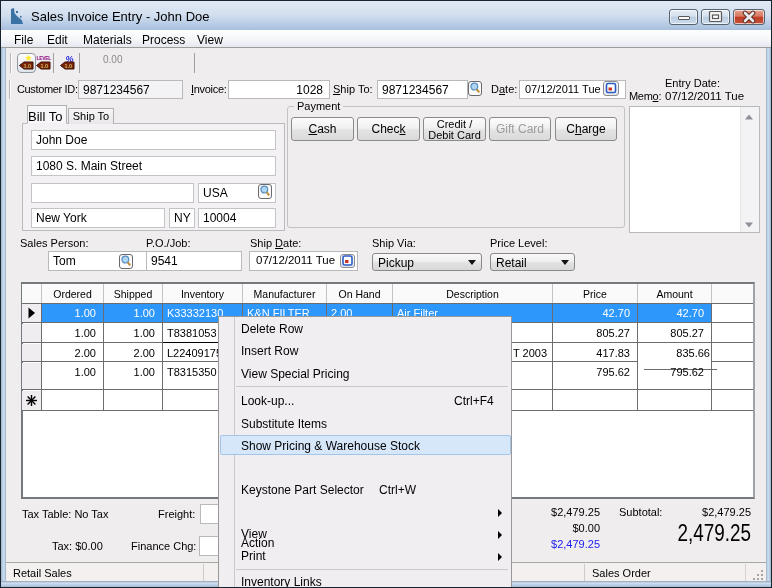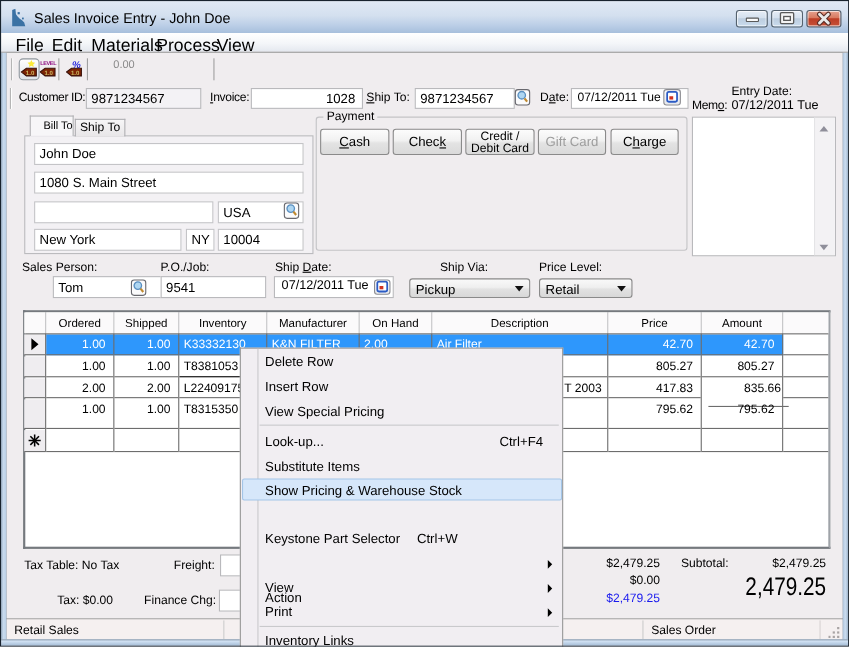--- a/index.html
+++ b/index.html
@@ -11,21 +11,21 @@
 #frameL { position:absolute; left:1px; top:48px; width:5px; height:534px; background:linear-gradient(90deg,#9db3ca,#c9dbee 45%,#bdd2e8 80%,#93a3b4); z-index:40;}
 #frameR { position:absolute; right:1px; top:48px; width:5px; height:534px; background:linear-gradient(270deg,#9db3ca,#c9dbee 45%,#bdd2e8 80%,#93a3b4); z-index:40;}
 #frameB { position:absolute; left:1px; bottom:1px; width:770px; height:6px; background:linear-gradient(#93a3b4,#cfe0f2 35%,#a4bcd6); z-index:40;}
 #titlebar { position:absolute; left:1px; top:1px; width:770px; height:29px;
   background:linear-gradient(#e0e9f5 0%, #d4e0ef 45%, #bccfe7 75%, #a7bfdc 100%); }
 #title { position:absolute; left:31px; top:9px; font-size:13px; }
 .wbtn { position:absolute; top:9px; height:16px; border:1px solid #55626f; border-radius:3px; z-index:45;
   box-shadow:inset 0 0 0 1px rgba(255,255,255,0.65);}
 #menubar { position:absolute; left:1px; top:30px; width:770px; height:18px;
   background:linear-gradient(#ffffff 0%, #f4f6f9 55%, #e4e8ef 100%); border-bottom:1px solid #9b9b9b;}
-.mitem { position:absolute; top:33px; font-size:16px; z-index:5;}
+.mitem { position:absolute; top:33px; font-size:12px; z-index:5;}
 .fld { position:absolute; background:#fff; border:1px solid #b9b9bc; font-size:12px; padding:2px 3px 0 4px; white-space:nowrap; overflow:hidden;}
 .lbl { position:absolute; font-size:11px; white-space:nowrap; }
 .btn { position:absolute; border:1px solid #8a8a8a; border-radius:3px;
   background:linear-gradient(#fcfcfc 0%, #f1f1f1 45%, #e3e3e3 55%, #dadada 100%);
   font-size:12px; text-align:center; color:#000; }
 .lens { position:absolute; width:14px; height:15px; border:1px solid #68686e; border-radius:3px;
   background:#fbfbfc; }
 .cal { position:absolute; width:16px; height:15px; border:1px solid #8b8b90; border-radius:3px;
   background:linear-gradient(#fcfcfd,#e4e7ec); }
 .combo { position:absolute; height:18px; border:1px solid #8a8a8a; border-radius:3px;
@@ -118,21 +118,21 @@
 <div class="fld" style="left:519px;top:80px;width:107px;height:19px;font-size:11px;padding-left:5px;">07/12/2011 Tue</div>
 <div class="cal" style="left:603px;top:81px;"><svg width="14" height="13" viewBox="0 0 14 13">
       <rect x="2.5" y="1.5" width="9" height="9" rx="1.5" fill="#fff" stroke="#2b5bc4" stroke-width="1.6"></rect>
       <rect x="4.5" y="5.5" width="3.5" height="3" fill="#d03321"></rect>
     </svg></div>
 <div class="lbl" style="left:665px;top:77px;">Entry Date:</div>
 <div class="lbl" style="left:629px;top:90px;letter-spacing:-0.3px;">Mem<u>o</u>:</div>
 <div class="lbl" style="left:665px;top:90px;font-size:11.5px;">07/12/2011 Tue</div>
 
 <div class="abs" style="left:22px;top:123px;width:263px;height:108px;border:1px solid #bbbbbe;background:#f3f1f4;"></div>
-<div class="abs" style="left:27px;top:105px;width:40px;height:19px;border:1px solid #b0b0b3;border-bottom:1px solid #f3f1f4;background:#f7f6f8;font-size:10px;text-align:right;padding-top:3px;z-index:2;">Bill To</div>
+<div class="abs" style="left:27px;top:105px;width:40px;height:19px;border:1px solid #b0b0b3;border-bottom:1px solid #f3f1f4;background:#f7f6f8;font-size:13px;text-align:left;padding-top:3px;z-index:2;">Bill To</div>
 <div class="abs" style="left:68px;top:108px;width:46px;height:16px;border:1px solid #b0b0b3;border-bottom:none;background:linear-gradient(#f7f6f7,#e8e6e8);font-size:11px;text-align:center;padding-top:1px;">Ship To</div>
 <div class="fld" style="left:31px;top:130px;width:245px;height:20px;border-color:#c4c4c7;">John Doe</div>
 <div class="fld" style="left:31px;top:156px;width:245px;height:20px;border-color:#c4c4c7;">1080 S. Main Street</div>
 <div class="fld" style="left:31px;top:183px;width:163px;height:20px;border-color:#c4c4c7;"></div>
 <div class="fld" style="left:198px;top:183px;width:78px;height:20px;border-color:#c4c4c7;">USA</div>
 <div class="lens" style="left:258px;top:184px;"><svg width="12" height="13" viewBox="0 0 12 13">
       <circle cx="5.3" cy="4.6" r="3.4" fill="#aed6f2" stroke="#5a8fc0" stroke-width="1.2"></circle>
       <line x1="7.8" y1="7.4" x2="10.2" y2="10.4" stroke="#c08a30" stroke-width="2"></line>
     </svg></div>
 <div class="fld" style="left:31px;top:208px;width:134px;height:20px;border-color:#c4c4c7;">New York</div>
@@ -152,21 +152,21 @@
 <svg class="abs" style="left:743px;top:113px;" width="12" height="8" viewBox="0 0 12 8">
     <path d="M6,1.5 L10,6.5 L2,6.5 Z" fill="#8f8f9a"></path>
   </svg>
 <svg class="abs" style="left:743px;top:221px;" width="12" height="8" viewBox="0 0 12 8">
     <path d="M6,6.5 L10,1.5 L2,1.5 Z" fill="#8f8f9a"></path>
   </svg>
 
 <div class="lbl" style="left:20px;top:237px;">Sales Person:</div>
 <div class="lbl" style="left:146px;top:237px;">P.O./Job:</div>
 <div class="lbl" style="left:250px;top:237px;">Ship <u>D</u>ate:</div>
-<div class="lbl" style="left:372px;top:237px;margin-left:28px;">Ship Via:</div>
+<div class="lbl" style="left:372px;top:237px;">Ship Via:</div>
 <div class="lbl" style="left:490px;top:237px;">Price Level:</div>
 <div class="fld" style="left:20px;top:251px;width:114px;height:20px;margin-left:28px;">Tom</div>
 <div class="lens" style="left:119px;top:254px;"><svg width="12" height="13" viewBox="0 0 12 13">
       <circle cx="5.3" cy="4.6" r="3.4" fill="#aed6f2" stroke="#5a8fc0" stroke-width="1.2"></circle>
       <line x1="7.8" y1="7.4" x2="10.2" y2="10.4" stroke="#c08a30" stroke-width="2"></line>
     </svg></div>
 <div class="fld" style="left:146px;top:251px;width:96px;height:20px;">9541</div>
 <div class="fld" style="left:249px;top:251px;width:109px;height:20px;font-size:11.5px;padding-left:6px;">07/12/2011 Tue</div>
 <div class="cal" style="left:340px;top:254px;width:15px;height:14px;"><svg width="13" height="12" viewBox="0 0 13 12">
       <rect x="2" y="1" width="9" height="9" rx="1.5" fill="#fff" stroke="#2b5bc4" stroke-width="1.6"></rect>

